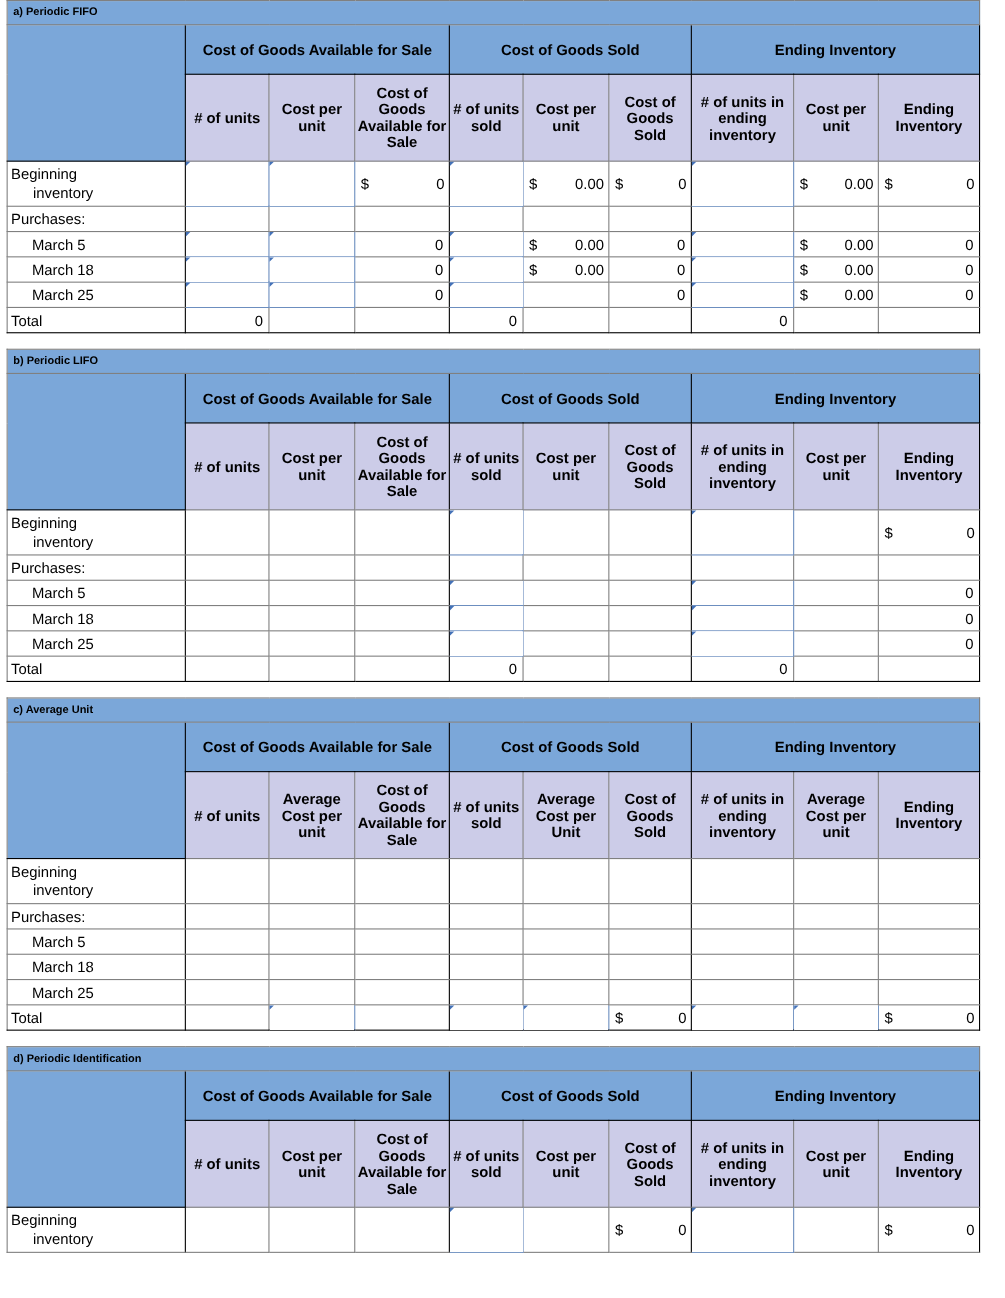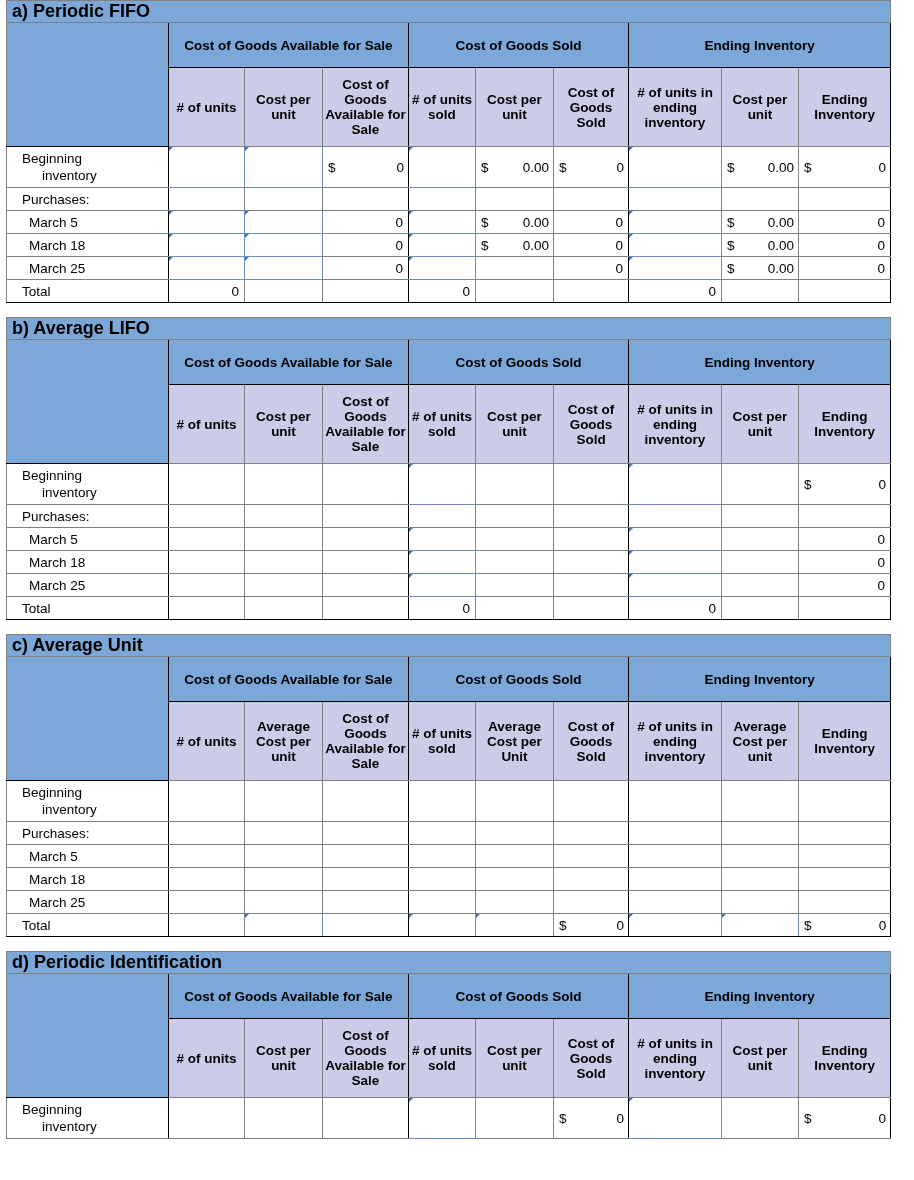--- a/index.html
+++ b/index.html
@@ -34,21 +34,21 @@
     padding:0;
     margin:0;
     border:1px solid #808080;
     vertical-align:middle;
     font-weight:normal;
   }
   
   tr.title-row td{
     background:#7BA7D9;
     font-weight:bold;
-    font-size:18px;
+    font-size:10px;
     height:21px;
     padding-left:5px;
     text-align:left;
     border:1px solid #808080;
   }
   
   tr.group-row td{
     background:#7BA7D9;
     font-weight:bold;
     text-align:center;
@@ -79,21 +79,21 @@
   tr.sub-row td.gsepr{border-right:1px solid #000;}
 
   
   tr.data-row td{
     height:22px;
     font-size:13.5px;
     background:#ffffff;
   }
   tr.data-row td.rowlabel{
     text-align:left;
-    padding-left:15px;
+    padding-left:3px;
     border-left:1px solid #808080;
     border-right:1px solid #000;
     white-space:nowrap;
   }
   tr.data-row td.rowlabel.indent{padding-left:22px;}
   tr.data-row.tall td{height:40px;line-height:17px;}
   tr.data-row td.rowlabel .l1{display:block;}
   tr.data-row td.rowlabel .l2{display:block;margin-left:20px;}
   .money{
     display:flex;
@@ -401,21 +401,21 @@
           <col class="c3">
           <col class="c4">
           <col class="c5">
           <col class="c6">
           <col class="c7">
           <col class="c8">
           <col class="c9">
         </colgroup>
         <tbody>
           <tr class="title-row">
-            <td colspan="10">b) Average LIFO</td>
+            <td colspan="10">b) Periodic LIFO</td>
           </tr>
           <tr class="group-row">
             <td class="stub" rowspan="2">&nbsp;</td>
             <td colspan="3">Cost of Goods Available for Sale</td>
             <td colspan="3">Cost of Goods Sold</td>
             <td colspan="3">Ending Inventory</td>
           </tr>
           <tr class="sub-row">
             <td class="gsep"># of units</td>
             <td>Cost per unit</td>

